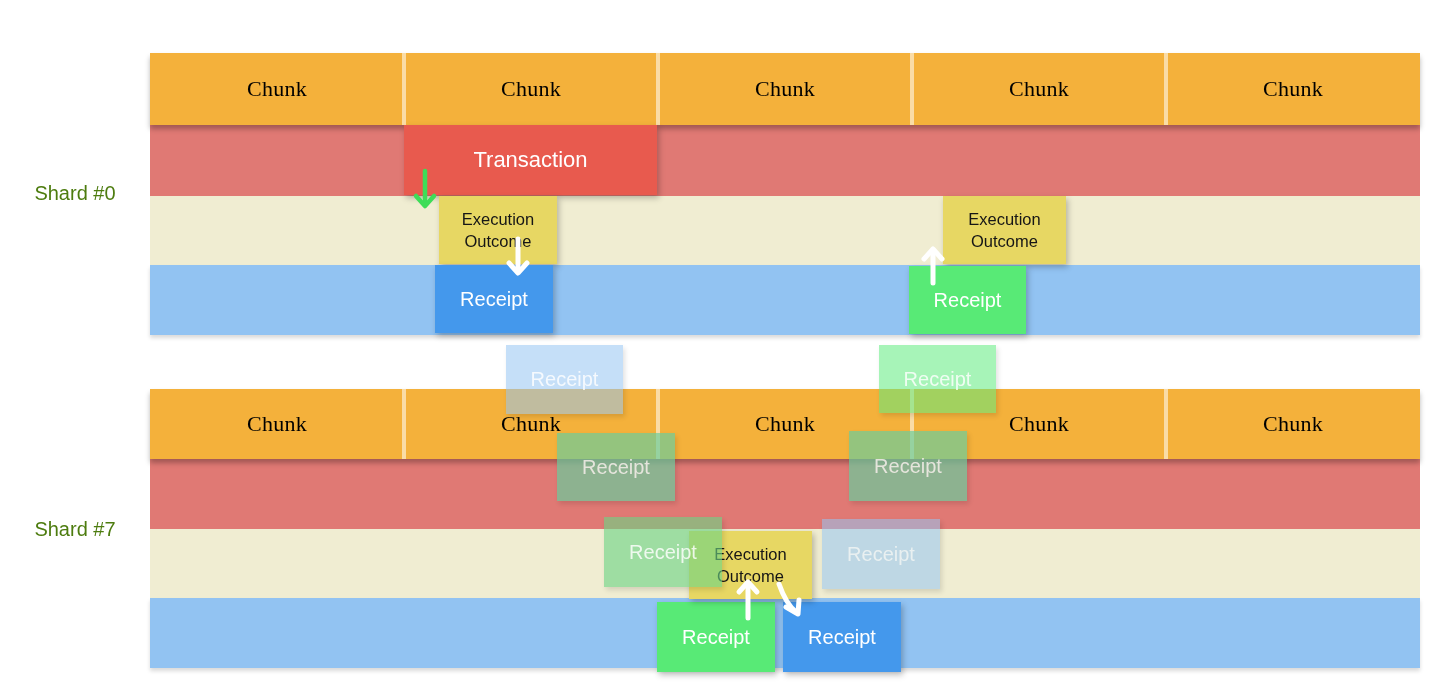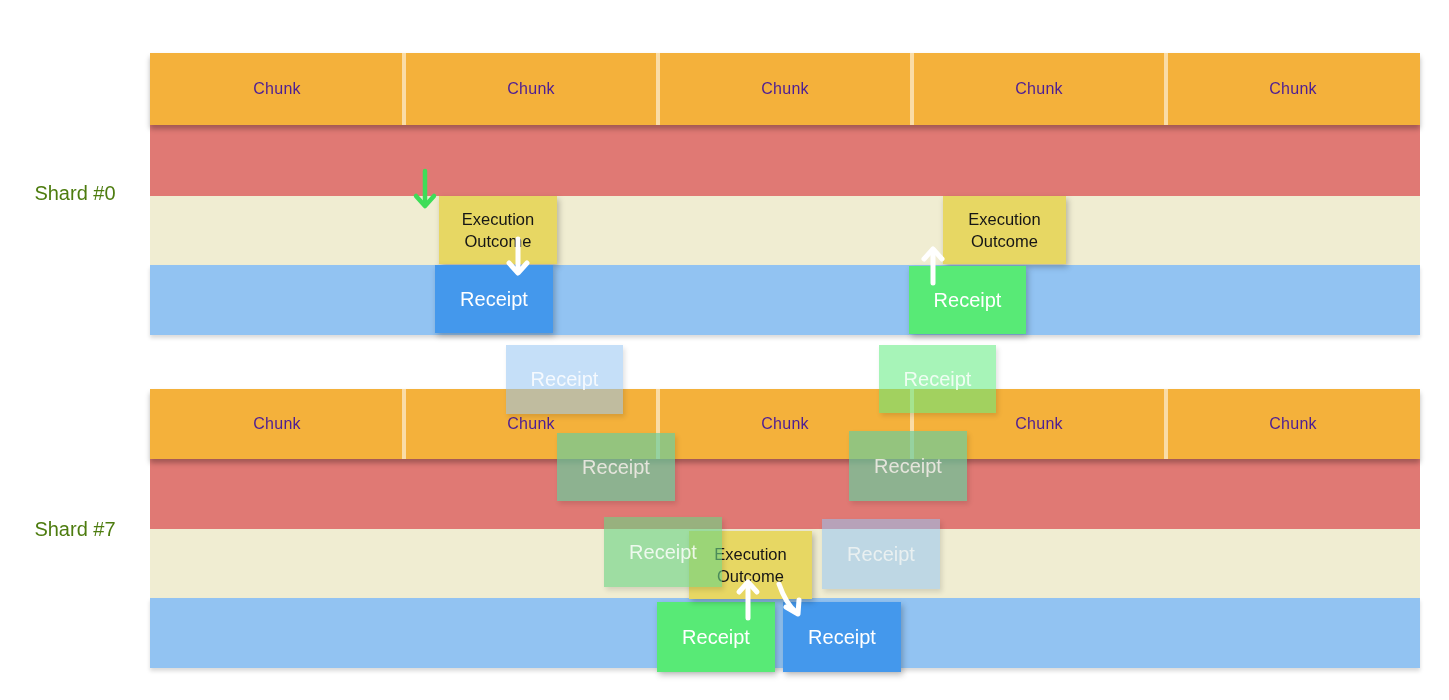--- a/index.html
+++ b/index.html
@@ -21,21 +21,21 @@
   .s0-cream{top:196px;height:69px;}
   .s0-blue{top:265px;height:70px;}
   .s1-orange{top:389px;height:70px;}
   .s1-red{top:459px;height:70px;}
   .s1-cream{top:529px;height:69px;}
   .s1-blue{top:598px;height:70px;}
   
   .chunk-cells{position:absolute;inset:0;display:flex;}
   .chunk-cell{
     flex:1 1 0;display:flex;align-items:center;justify-content:center;
-    font-size:16px;color:#4c1d95;letter-spacing:0.3px;
+    font-size:22px;color:#000000;letter-spacing:0.3px;font-family:Liberation Serif, serif;
   }
   .sep{
     position:absolute;top:0;bottom:0;width:4px;
     background:rgba(255,255,255,0.55);z-index:2;
   }
   .sep.p1{left:252px;} .sep.p2{left:506px;} .sep.p3{left:760px;} .sep.p4{left:1014px;}
   
   .shard-label{
     position:absolute;left:20px;width:110px;text-align:center;
     font-size:20px;color:#4d7c0f;z-index:3;
@@ -107,20 +107,21 @@
       <div class="chunk-cell">Chunk</div>
       <div class="chunk-cell">Chunk</div>
       <div class="chunk-cell">Chunk</div>
     </div>
     <div class="sep p1"></div>
     <div class="sep p2"></div>
     <div class="sep p3"></div>
     <div class="sep p4"></div>
   </div>
 
+  <div class="box tx">Transaction</div>
   <div class="box eo eo1">Execution Outcome</div>
   <div class="box r-blue r-blue-0">Receipt</div>
   <div class="box eo eo2">Execution Outcome</div>
   <div class="box r-green r-green-0">Receipt</div>
 
   <div class="box ghost g-blue">Receipt</div>
   <div class="box ghost g-green-a">Receipt</div>
   <div class="box ghost g-green-b">Receipt</div>
   <div class="box ghost g-green-c">Receipt</div>
 

